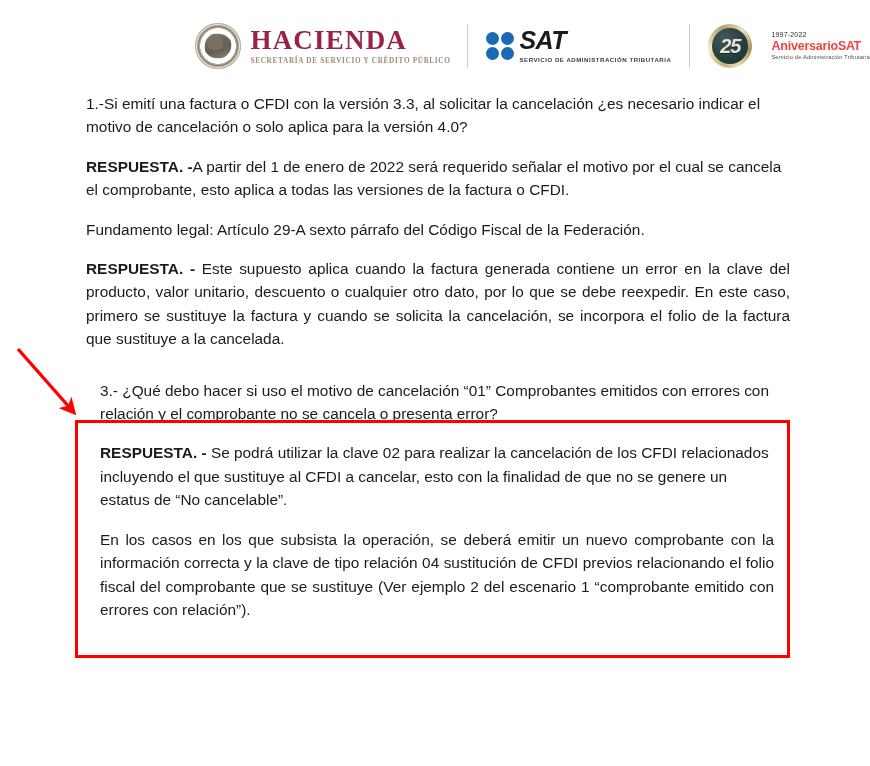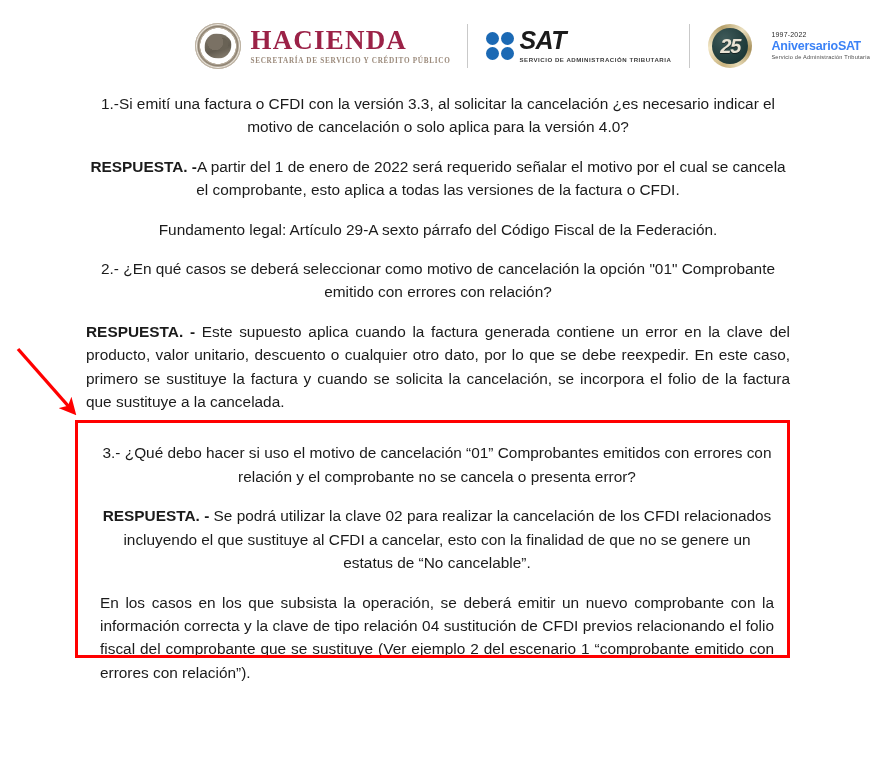--- a/index.html
+++ b/index.html
@@ -201,21 +201,21 @@
   .aniv-years {
     font-size: 7px;
     letter-spacing: .2px;
     color: #2b2b2b;
     white-space: nowrap;
   }
   .aniv-main {
     margin-top: 2px;
     font-size: 12.5px;
     font-weight: 700;
-    color: #3b82f6;
+    color: #ef4444;
     white-space: nowrap;
     letter-spacing: -0.2px;
   }
   .aniv-main b { letter-spacing: -0.4px; }
   .aniv-tag {
     margin-top: 2px;
     font-size: 5.6px;
     letter-spacing: .22px;
     color: #4c4c4c;
     white-space: nowrap;
@@ -225,21 +225,21 @@
   .doc-body {
     position: relative;
     padding: 0 80px 0 86px;
     box-sizing: border-box;
   }
   p.para {
     margin: 0 0 16px 0;
     font-size: 15.4px;
     line-height: 1.52;
     color: #1b1b1b;
-    text-align: center;
+    text-align: left;
   }
   p.para.justify { text-align: justify; }
   p.para b { font-weight: 700; }
 
   
   .highlight-box {
     position: absolute;
     left: 75px;
     top: 420px;
     width: 715px;
@@ -311,21 +311,20 @@
 </div>
 
 <div class="doc-body">
 
   <p class="para">1.-Si emití una factura o CFDI con la versión 3.3, al solicitar la cancelación ¿es necesario indicar el motivo de cancelación o solo aplica para la versión 4.0?</p>
 
   <p class="para"><b>RESPUESTA. -</b><span>A partir del 1 de enero de 2022 será requerido señalar el motivo por el cual se cancela el comprobante, esto aplica a todas las versiones de la factura o CFDI.</span></p>
 
   <p class="para">Fundamento legal: Artículo 29-A sexto párrafo del Código Fiscal de la Federación.</p>
 
-  <p class="para">2.- ¿En qué casos se deberá seleccionar como motivo de cancelación la opción "01" Comprobante emitido con errores con relación?</p>
 
   <p class="para justify"><b>RESPUESTA. -</b><span> Este supuesto aplica cuando la factura generada contiene un error en la clave del producto, valor unitario, descuento o cualquier otro dato, por lo que se debe reexpedir. En este caso, primero se sustituye la factura y cuando se solicita la cancelación, se incorpora el folio de la factura que sustituye a la cancelada.</span></p>
 
   <div class="boxed-block">
     <p class="para">3.- ¿Qué debo hacer si uso el motivo de cancelación “01” Comprobantes emitidos con errores con relación y el comprobante no se cancela o presenta error?</p>
 
     <p class="para"><b>RESPUESTA. -</b><span>  Se podrá utilizar la clave 02 para realizar la cancelación de los CFDI relacionados incluyendo el que sustituye al CFDI a cancelar, esto con la finalidad de que no se genere un estatus de “No cancelable”.</span></p>
 
     <p class="para justify">En los casos en los que subsista la operación, se deberá emitir un nuevo comprobante con la información correcta y la clave de tipo relación 04 sustitución de CFDI previos relacionando el folio fiscal del comprobante que se sustituye (Ver ejemplo 2 del escenario 1 “comprobante emitido con errores con relación”).</p>
   </div>

